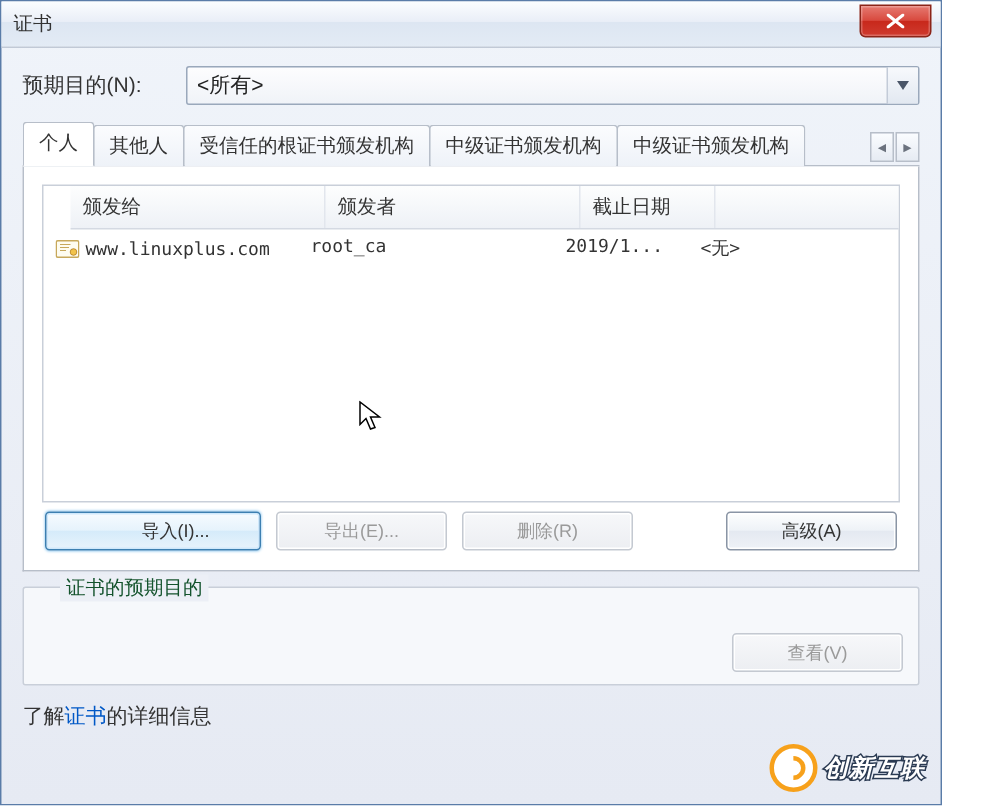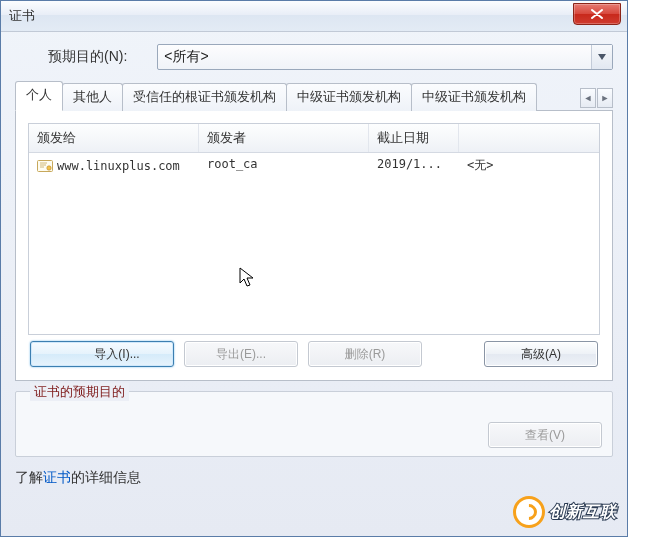--- a/index.html
+++ b/index.html
@@ -55,21 +55,20 @@
   
   .client {
     padding: 12px 14px 10px 14px;
     position: relative;
   }
   .purpose-row {
     display: flex;
     align-items: center;
     gap: 30px;
     margin-bottom: 10px;
-    margin-left: 33px;
   }
   .purpose-label {
     font-size: 14px;
     color: #333;
   }
   .combo {
     flex: 1;
     height: 24px;
     border: 1px solid #9aa8bb;
     background: linear-gradient(to bottom,#fdfdfe,#f0f3f8);
@@ -155,20 +154,21 @@
   .listview {
     border: 1px solid #c9cfd9;
     height: 210px;
     background: #fff;
     position: relative;
   }
   .lv-header {
     display: flex;
     background: linear-gradient(to bottom,#fdfefe,#eef1f6);
     border-bottom: 1px solid #d4d9e2;
+    margin-left: 18px;
   }
   .lv-header .col {
     padding: 5px 8px;
     font-size: 13px;
     color: #333;
     border-right: 1px solid #e2e6ed;
     box-sizing: border-box;
   }
   .col-issued { width: 170px; }
   .col-issuer { width: 170px; }
@@ -235,25 +235,25 @@
     border-radius:2px;
     position:relative;
     padding: 14px 10px 10px 10px;
     height: 66px;
     box-sizing:border-box;
     background:#f6f8fb;
   }
   .groupbox .legend{
     position:absolute;
     top:-9px;
-    left:14px;
+    left:24px;
     background:#eceff6;
     padding:0 4px;
     font-size:13px;
-    color:#7f1d1d;
+    color:#14532d;
   }
   .groupbox .view-btn{
     position:absolute;
     right:10px;
     bottom:8px;
   }
 
   .footer-link{
     margin-top:12px;
     font-size:14px;

